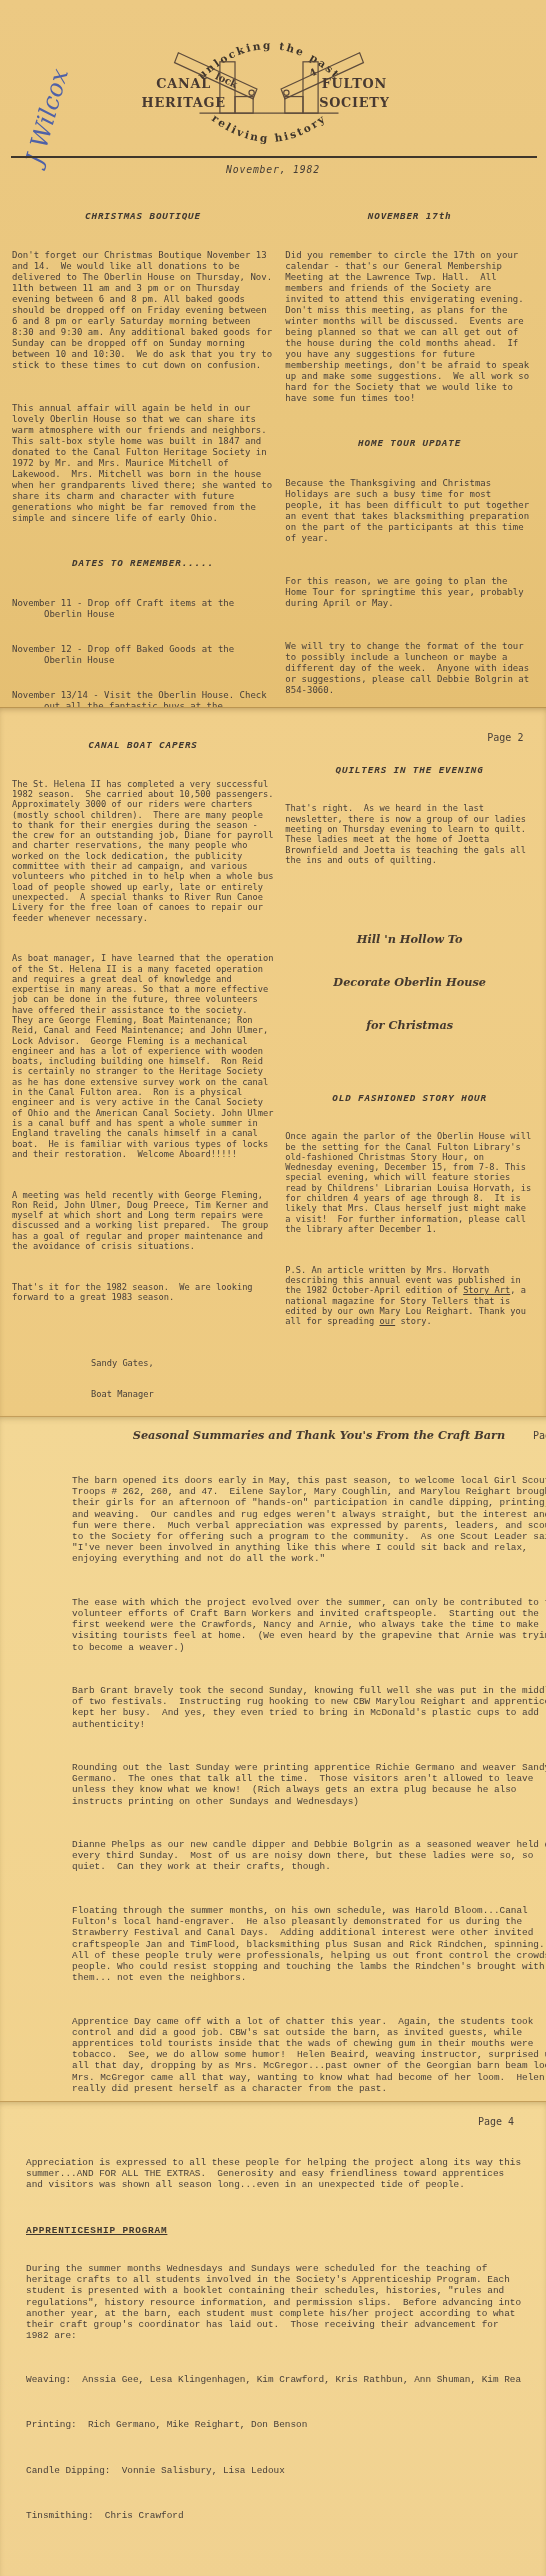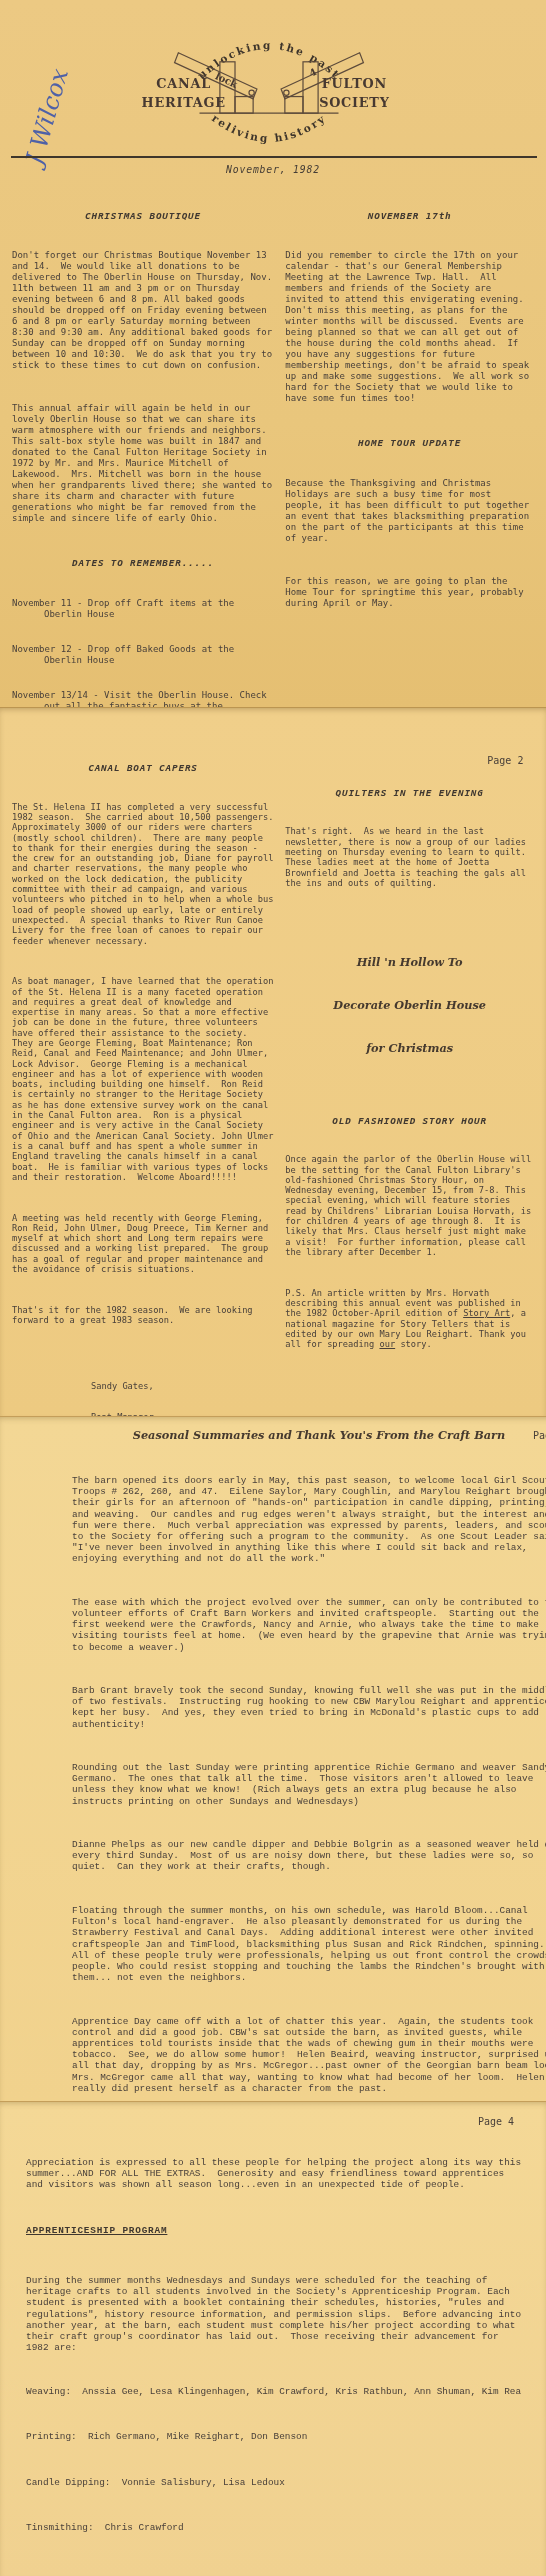--- a/index.html
+++ b/index.html
@@ -44,30 +44,30 @@
   .logo-arc{font-family:"DejaVu Serif","Liberation Serif",serif;font-weight:bold;
      font-size:14px;letter-spacing:3px;fill:#3d342a;}
   .logo-name{font-family:"DejaVu Serif","Liberation Serif",serif;font-weight:bold;
      font-size:17px;letter-spacing:1px;fill:#473931;}
   .logo-small{font-family:"DejaVu Serif","Liberation Serif",serif;font-weight:bold;
      font-size:13px;fill:#473931;}
   .logo-shape{stroke:#5d4b3b;stroke-width:1.6;fill:none;}
 
   
   #sheet2 .tw{font-size:8.7px;line-height:10.3px;}
-  #sheet2 .cols{padding-top:24px;}
+  #sheet2 .cols{padding-top:1px;}
 
   
   .wide{padding:0 21px 0 26px;overflow:hidden;}
   #sheet3 .tw,#sheet4 .tw{font-size:9.4px;line-height:11.2px;font-family:Liberation Mono, monospace;}
   #p3-headrow{position:relative;margin:10.6px 0 10.6px 0;}
   #p3-headrow .page-label{position:absolute;right:23px;top:2.3px;}
   #sheet4 .page-label{padding:13.6px 32px 7.6px 0;}
   .uh{font-weight:bold;text-decoration:underline;font-size:9.4px;
-     letter-spacing:0.8px;margin:3px 0 16px 0;color:#3f372f;}
+     letter-spacing:0.8px;margin:3px 0 4px 0;color:#3f372f;}
   .craft-line{margin:0 0 12px 0;padding-left:32px;text-indent:-32px;}
 </style>
 </head>
 <body>
 
 <div class="sheet" id="sheet1">
   <div id="p1-header">
     <div class="signature">J Wilcox</div>
     <svg id="logo" width="254" height="139" viewBox="0 0 336 184">
       <defs>
@@ -114,20 +114,21 @@
       <div class="hang">November 13/14 - Visit the Oberlin House. Check out all the fantastic buys at the Christmas Boutique. Meet a lot of nice, interesting people and see a lot of old friends...</div>
       
       
     </div>
     <div class="colR tw">
       <div class="h">NOVEMBER 17th</div>
       <p>Did you remember to circle the 17th on your calendar - that's our General Membership Meeting at the Lawrence Twp. Hall.  All members and friends of the Society are invited to attend this envigerating evening.  Don't miss this meeting, as plans for the winter months will be discussed.  Events are being planned so that we can all get out of the house during the cold months ahead.  If you have any suggestions for future membership meetings, don't be afraid to speak up and make some suggestions.  We all work so hard for the Society that we would like to have some fun times too!</p>
       <div class="h">HOME TOUR UPDATE</div>
       <p>Because the Thanksgiving and Christmas Holidays are such a busy time for most people, it has been difficult to put together an event that takes blacksmithing preparation on the part of the participants at this time of year.</p>
       <p>For this reason, we are going to plan the Home Tour for springtime this year, probably during April or May.</p>
+      <p>We will try to change the format of the tour to possibly include a luncheon or maybe a different day of the week.  Anyone with ideas or suggestions, please call Debbie Bolgrin at 854-3060.</p>
       
       
     </div>
   </div>
 </div>
 
 <div class="sheet" id="sheet2">
   <div class="cols">
     <div class="colL tw">
       <div class="h" style="margin-top:10.6px;">CANAL BOAT CAPERS</div>

